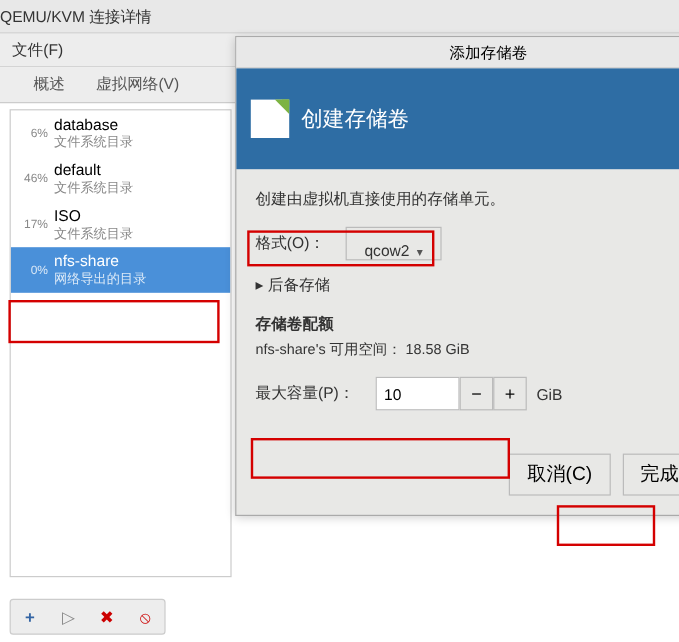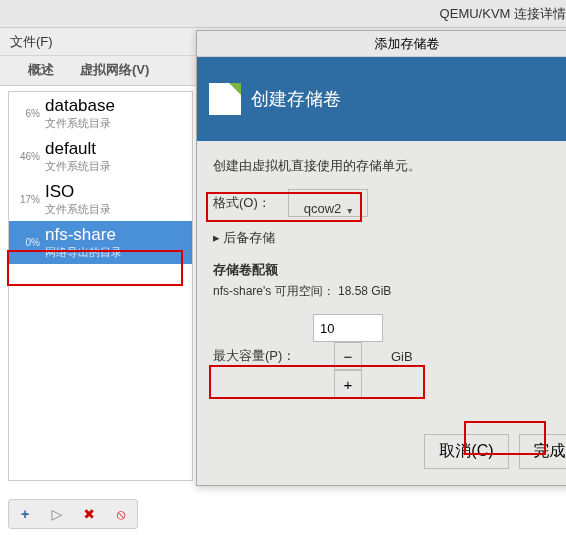--- a/index.html
+++ b/index.html
@@ -1,29 +1,29 @@
 <!DOCTYPE html>
 <html><head>
 <meta charset="utf-8">
 <style>
 * { box-sizing: border-box; margin: 0; padding: 0; font-family: "Noto Sans CJK", "WenQuanYi", sans-serif; }
 body { background: #fff; width: 566px; height: 535px; overflow: hidden; position: relative; }
 
-.titlebar { height: 28px; background: #e8e8e8; border-bottom: 1px solid #ccc; text-align: right; line-height: 28px; font-size: 13px; color: #333; }
+.titlebar { height: 28px; background: #e8e8e8; border-bottom: 1px solid #ccc; text-align: left; line-height: 28px; font-size: 13px; color: #333; }
 .menubar { height: 28px; background: #ededed; border-bottom: 1px solid #d4d4d4; padding-left: 10px; line-height: 28px; font-size: 13px; color: #333; }
 .tabs { height: 30px; background: #ededed; border-bottom: 1px solid #ccc; display: flex; align-items: flex-end; padding-left: 15px; }
-.tab { padding: 6px 12px; font-size: 13px; color: #555; border: 1px solid transparent; border-bottom: none; font-weight: bold; }
+.tab { padding: 6px 12px; font-size: 13px; color: #555; border: 1px solid transparent; border-bottom: none; }
 
 .content { display: flex; height: 400px; }
 .sidebar { width: 185px; border: 1px solid #ccc; margin: 5px 0 5px 8px; overflow-y: auto; background: #fff; }
 .storage-item { display: flex; align-items: center; padding: 4px 6px; font-size: 12px; }
 .storage-item.selected { background: #4a90d9; color: #fff; }
 .pct { width: 25px; text-align: right; font-size: 10px; color: #888; margin-right: 5px; }
 .storage-item.selected .pct { color: #dbe9f7; }
-.st-name { font-size: 17px; }
+.st-name { font-size: 13px; }
 .st-sub { font-size: 11px; color: #888; }
 .storage-item.selected .st-sub { color: #dbe9f7; }
 
 .bottom-toolbar { position: absolute; left: 8px; bottom: 6px; display: flex; gap: 4px; border: 1px solid #ccc; border-radius: 3px; padding: 2px; background: #ededed; }
 .toolbtn { width: 28px; height: 24px; border: none; background: transparent; font-size: 14px; cursor: pointer; display: flex; align-items: center; justify-content: center; }
 .toolbtn.play { color: #888; }
 .toolbtn.red { color: #cc0000; }
 .toolbtn.blue { color: #3465a4; font-weight: bold; }
 
 .dialog { position: absolute; left: 196px; top: 30px; width: 422px; background: #e8e8e6; border: 1px solid #aaa; box-shadow: 0 2px 8px rgba(0,0,0,0.2); }
@@ -35,21 +35,21 @@
 .dlg-body { padding: 16px; font-size: 13px; color: #333; }
 .desc { margin-bottom: 14px; }
 .row { display: flex; align-items: center; margin-bottom: 10px; }
 .lbl { width: 75px; }
 .txt { flex: 1; height: 28px; border: 1px solid #bbb; background: #fff; padding: 0 8px; font-size: 13px; }
 .sel { width: 80px; height: 28px; border: 1px solid #bbb; background: #e8e8e6; display: flex; align-items: flex-end; justify-content: center; gap: 6px; cursor: pointer; }
 .chev { font-size: 10px; color: #555; }
 .collapse { margin: 12px 0 14px 0; cursor: pointer; }
 .section-title { font-weight: bold; margin-bottom: 4px; }
 .avail { font-size: 12px; margin-bottom: 14px; color: #333; }
-.spinner { display: flex; align-items: center; flex-direction: column; }
+.spinner { display: flex; align-items: center; }
 .spin-input { width: 70px; height: 28px; border: 1px solid #bbb; background: #fff; text-align: left; padding: 0 6px; font-size: 13px; }
 .spin-btn { width: 28px; height: 28px; border: 1px solid #bbb; background: #e8e8e6; cursor: pointer; font-size: 15px; }
 .unit { margin-left: 8px; }
 .dlg-footer { display: flex; justify-content: flex-end; gap: 10px; padding: 10px 16px 16px 16px; }
 .btn { padding: 6px 14px; border: 1px solid #bbb; background: #e8e8e6; font-size: 16px; cursor: pointer; }
 
 .hl-red { position: absolute; border: 2px solid #d40000; pointer-events: none; }
 </style>
 </head>
 <body>

